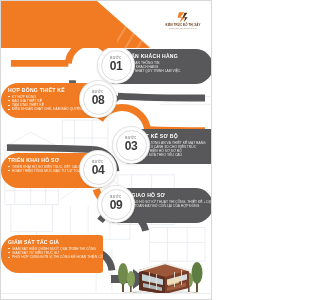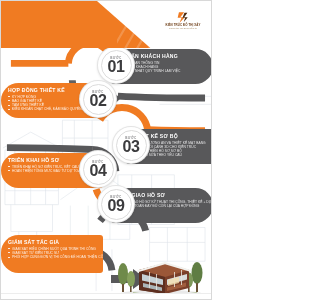--- a/index.html
+++ b/index.html
@@ -102,21 +102,21 @@
   }
   .badge:after{
     content:"";position:absolute;inset:2.5px;border-radius:50%;
     border:.7px solid #dcdcdc;
   }
   .badge-lbl{
     font-size:3.1px;font-weight:bold;color:#8d8d8f;letter-spacing:.5px;
     line-height:3.4px;position:relative;z-index:2;margin-bottom:.3px;
   }
   .badge-num{
-    font-size:16px;font-weight:bold;color:#3b3b3d;line-height:13px;
+    font-size:12px;font-weight:bold;color:#3b3b3d;line-height:13px;
     letter-spacing:-.3px;position:relative;z-index:2;
   }
 
   
   .house{
     position:absolute;right:2px;bottom:1px;width:100px;height:44px;z-index:5;
   }
   .arrow{
     position:absolute;left:110px;bottom:10px;z-index:5;
   }
@@ -232,21 +232,21 @@
       <div class="r-title">HỢP ĐỒNG THIẾT KẾ</div>
       <ul class="r-list">
         <li>KÝ HỢP ĐỒNG</li>
         <li>BÁO GIÁ THIẾT KẾ</li>
         <li>TẠM ỨNG THIẾT KẾ</li>
         <li>ĐIỀU KHOẢN CHẶT CHẼ, ĐẢM BẢO QUYỀN LỢI</li>
       </ul>
     </div>
     <div class="badge" style="left:79px;top:0px;">
       <div class="badge-lbl">BƯỚC</div>
-      <div class="badge-num">02</div>
+      <div class="badge-num">08</div>
     </div>
   </div>
 
   <div class="step" style="left:0;top:126px;width:212px;height:40px;margin-left:15px;">
     <div class="ribbon dark right" style="top:2px;width:102px;">
       <div class="r-title">THIẾT KẾ SƠ BỘ</div>
       <ul class="r-list">
         <li>LÊN PHƯƠNG ÁN VÀ THIẾT KẾ MẶT BẰNG</li>
         <li>LÊN PHỐI CẢNH 3D CHO KIẾN TRÚC</li>
         <li>HOÀN THIỆN HỒ SƠ SƠ BỘ</li>

